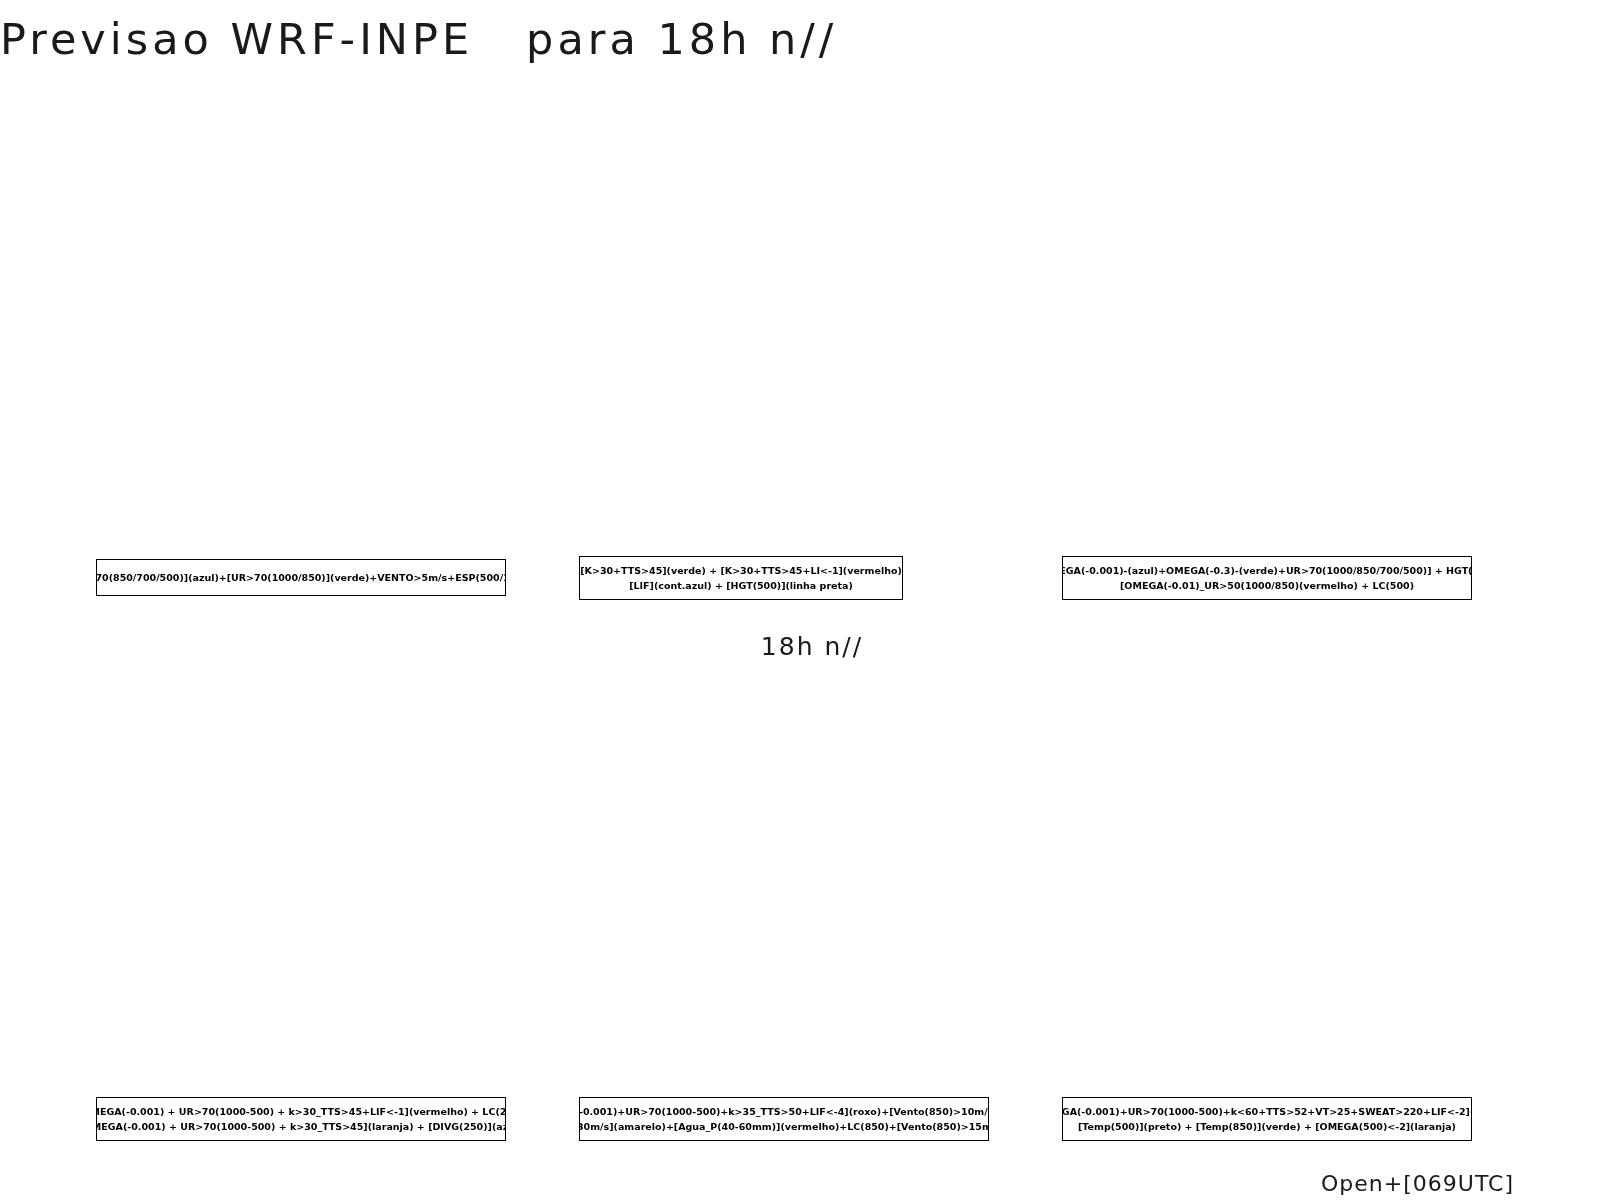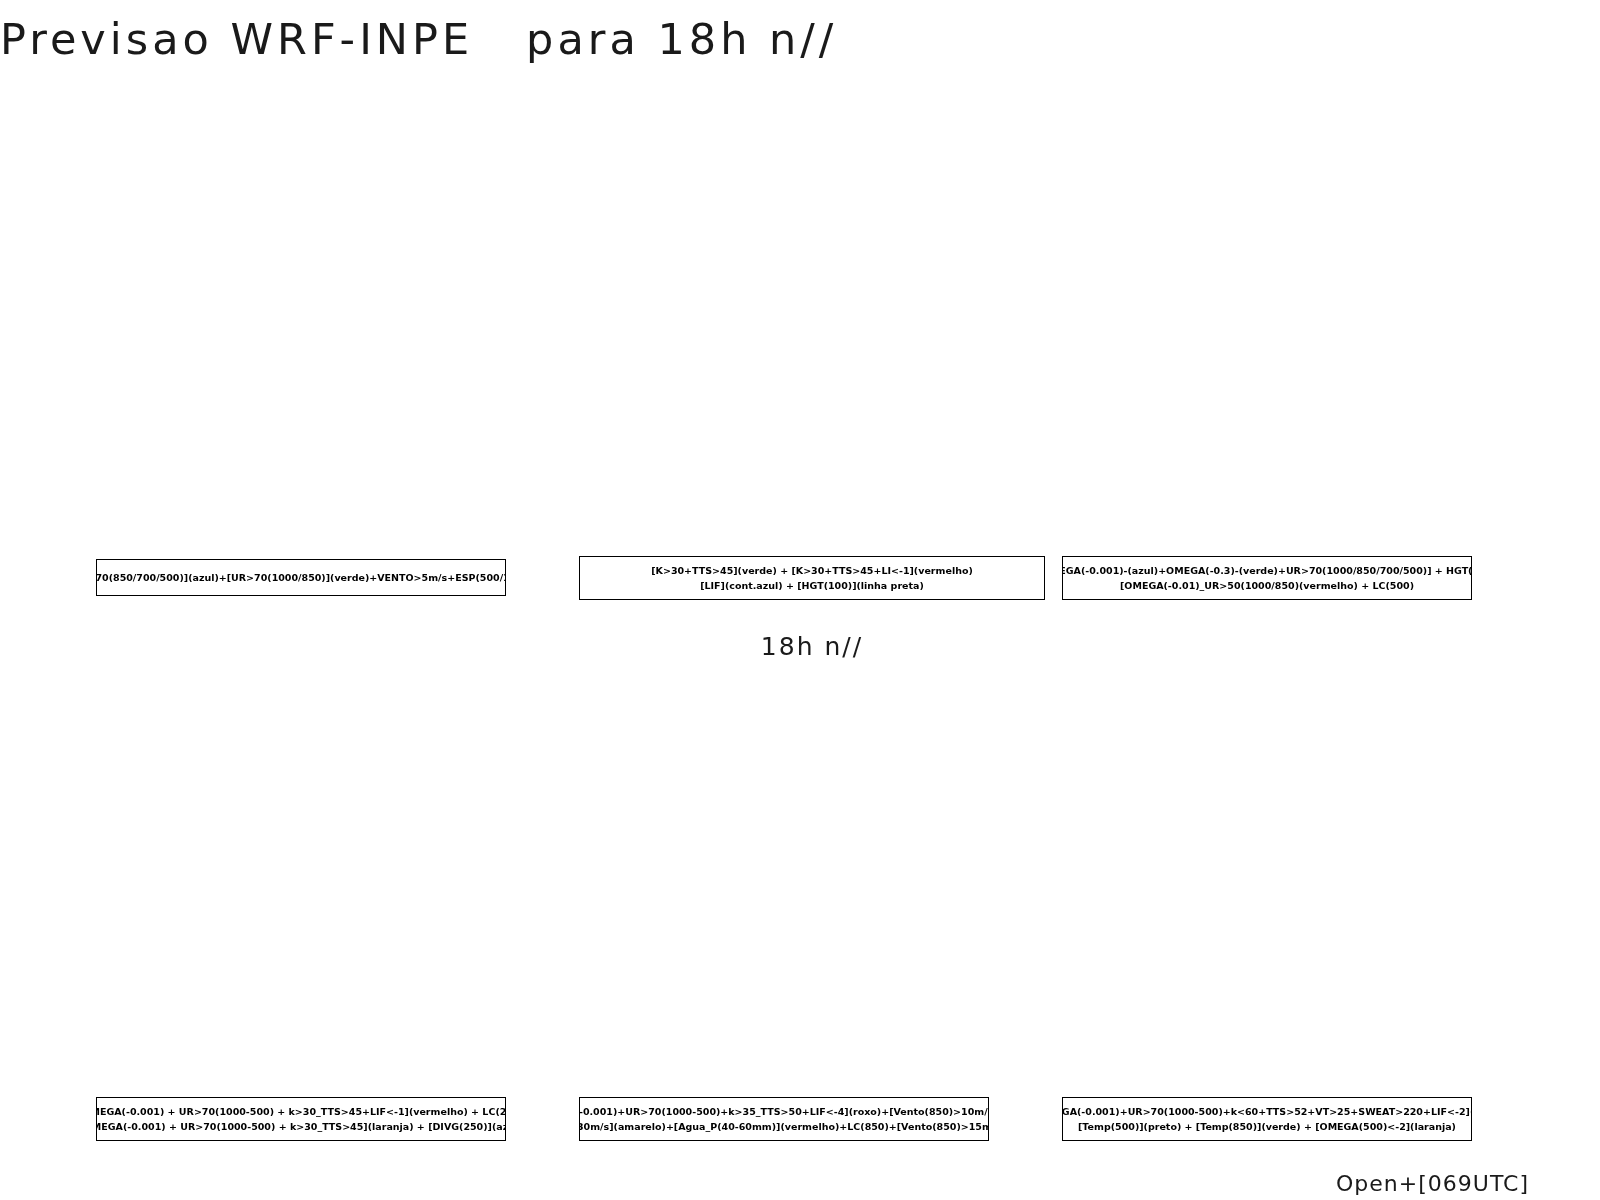--- a/index.html
+++ b/index.html
@@ -66,32 +66,32 @@
     white-space: nowrap;
     overflow: hidden;
   }
   .legend-box .line {
     display: block;
     white-space: nowrap;
   }
 
   
   #legend-ur-vento  { left: 96px;  top: 559px; width: 410px;  height: 37px; }
-  #legend-k-tts     { left: 579px; top: 556px; width: 466px;  height: 44px; }
+  #legend-k-tts     { left: 579px; top: 556px; width: 324px;  height: 44px; }
   #legend-omega-hgt { left: 1062px;top: 556px; width: 410px;  height: 44px; }
 
   
   #legend-omega-lc   { left: 96px;  top: 1097px; width: 410px; height: 44px; }
   #legend-cj-agua    { left: 579px; top: 1097px; width: 410px; height: 44px; }
   #legend-omega-temp { left: 1062px;top: 1097px; width: 410px; height: 44px; }
 
   
   .stamp {
     position: absolute;
-    right: 71px;
+    right: 86px;
     bottom: 4px;
     font-size: 22px;
     letter-spacing: 1px;
     color: #1a1a1a;
     white-space: pre;
   }
 
   
   .panel {
     position: absolute;
@@ -112,21 +112,21 @@
 <div class="panel" id="panel-1"></div>
 <div class="panel" id="panel-2"></div>
 <div class="panel" id="panel-3"></div>
 
 <div class="legend-box" id="legend-ur-vento">
   <span class="line">[UR&gt;70(850/700/500)](azul)+[UR&gt;70(1000/850)](verde)+VENTO&gt;5m/s+ESP(500/1000)</span>
 </div>
 
 <div class="legend-box" id="legend-k-tts">
   <span class="line">[K&gt;30+TTS&gt;45](verde)  +  [K&gt;30+TTS&gt;45+LI&lt;-1](vermelho)</span>
-  <span class="line">[LIF](cont.azul)  +  [HGT(100)](linha preta)</span>
+  <span class="line">[LIF](cont.azul)  +  [HGT(500)](linha preta)</span>
 </div>
 
 <div class="legend-box" id="legend-omega-hgt">
   <span class="line">[OMEGA(-0.001)-(azul)+OMEGA(-0.3)-(verde)+UR&gt;70(1000/850/700/500)]  +  HGT(500)</span>
   <span class="line">[OMEGA(-0.01)_UR&gt;50(1000/850)(vermelho)  +  LC(500)</span>
 </div>
 
 <div class="mid-title">18h n//</div>
 
 <div class="panel" id="panel-4"></div>

